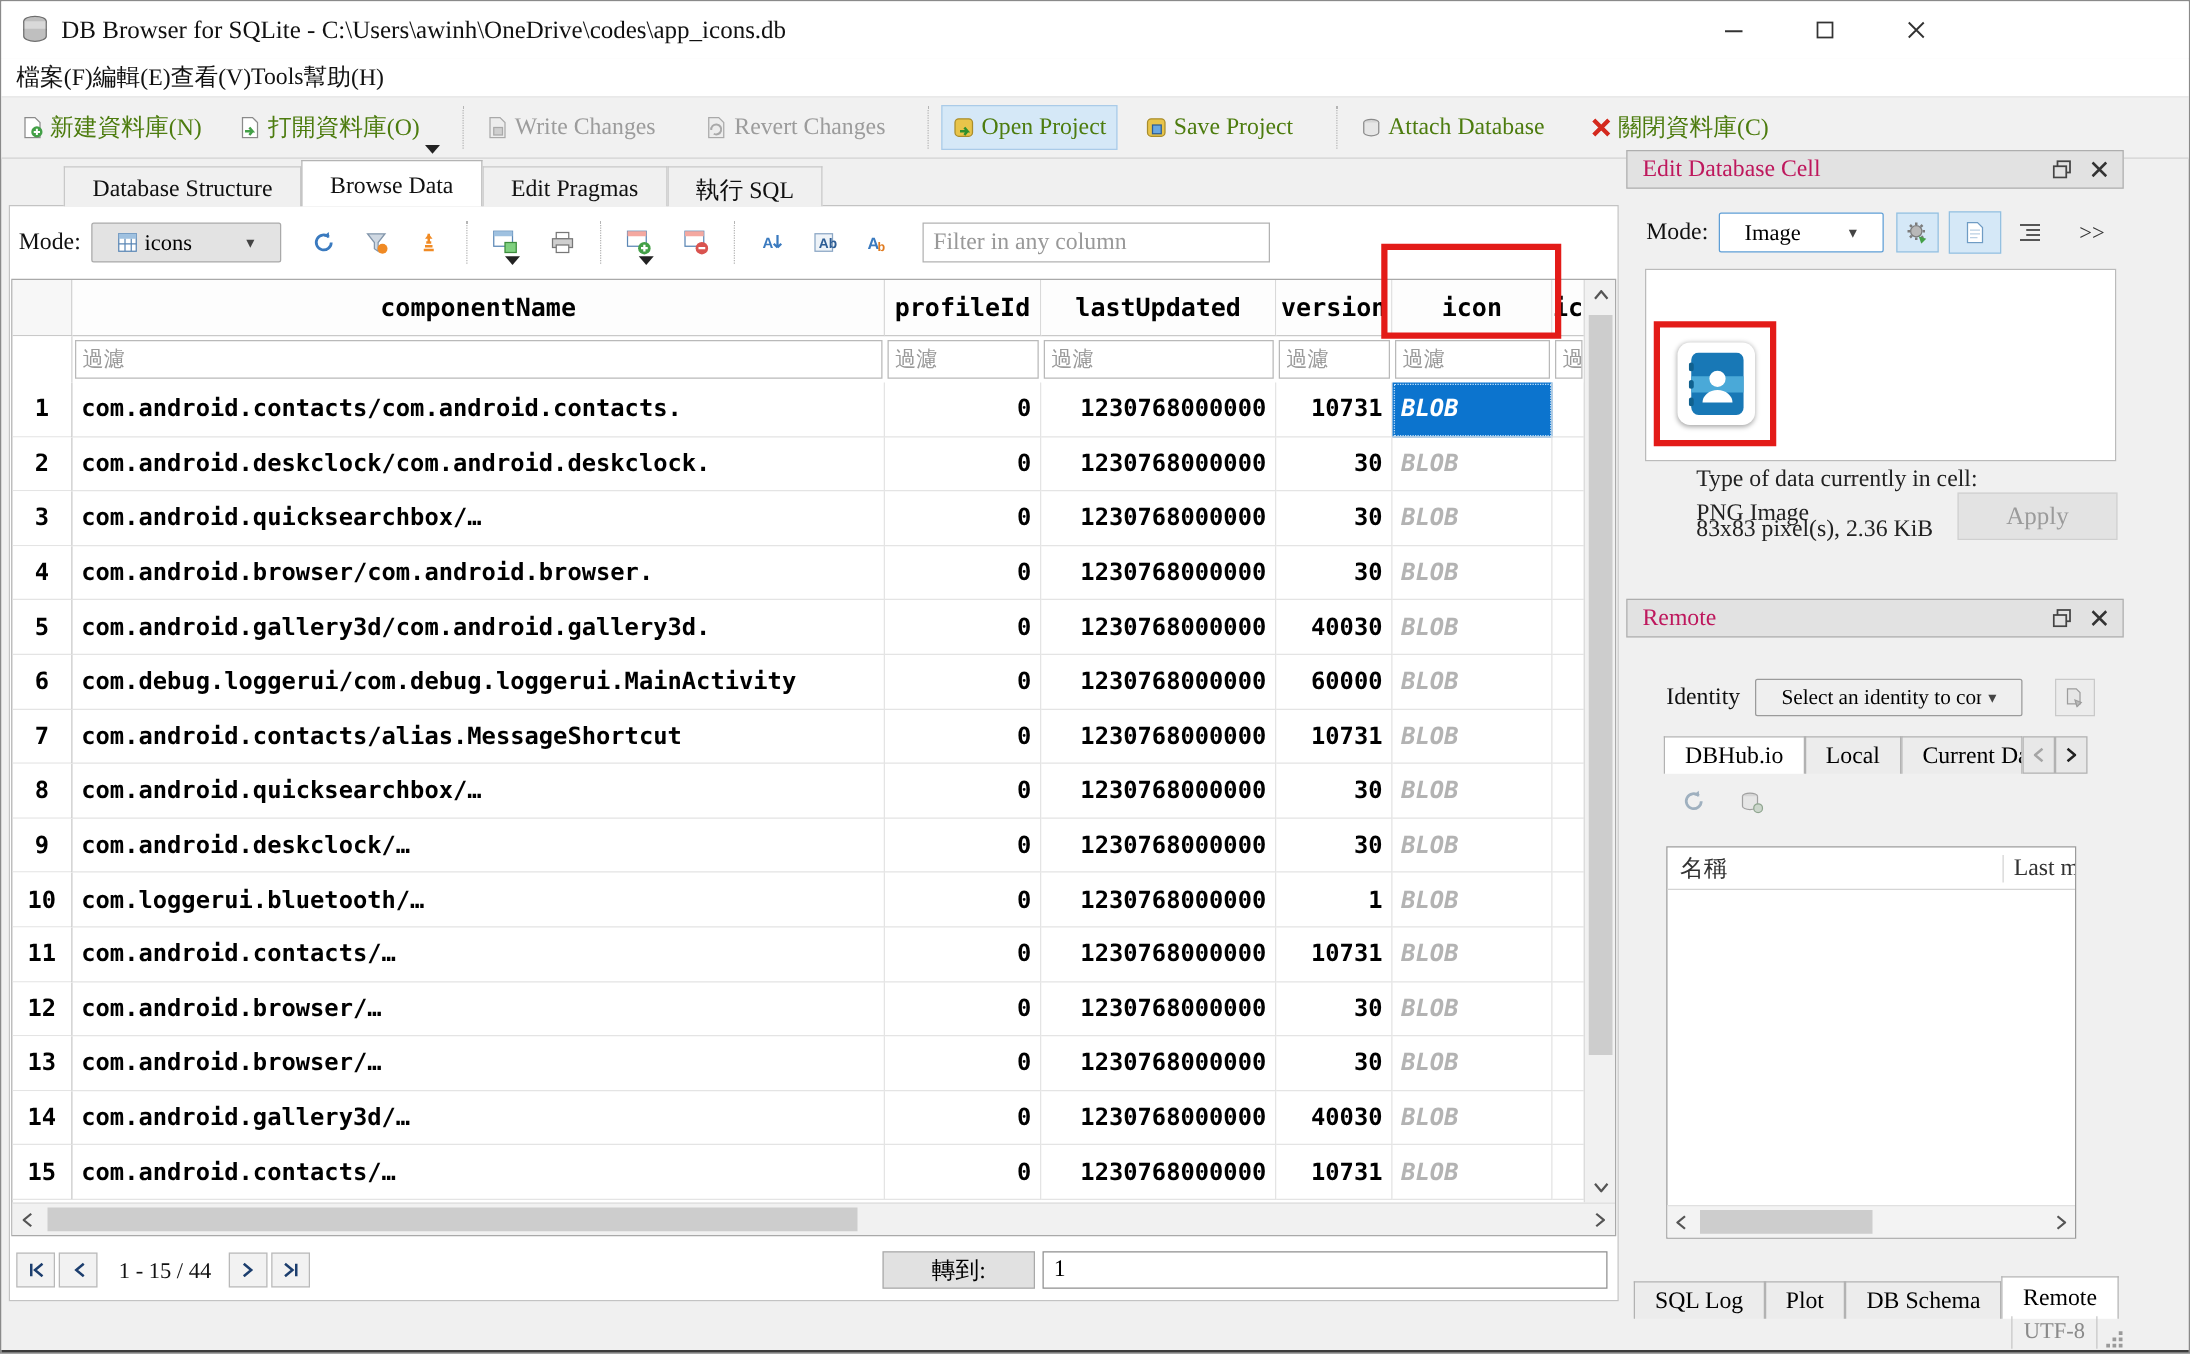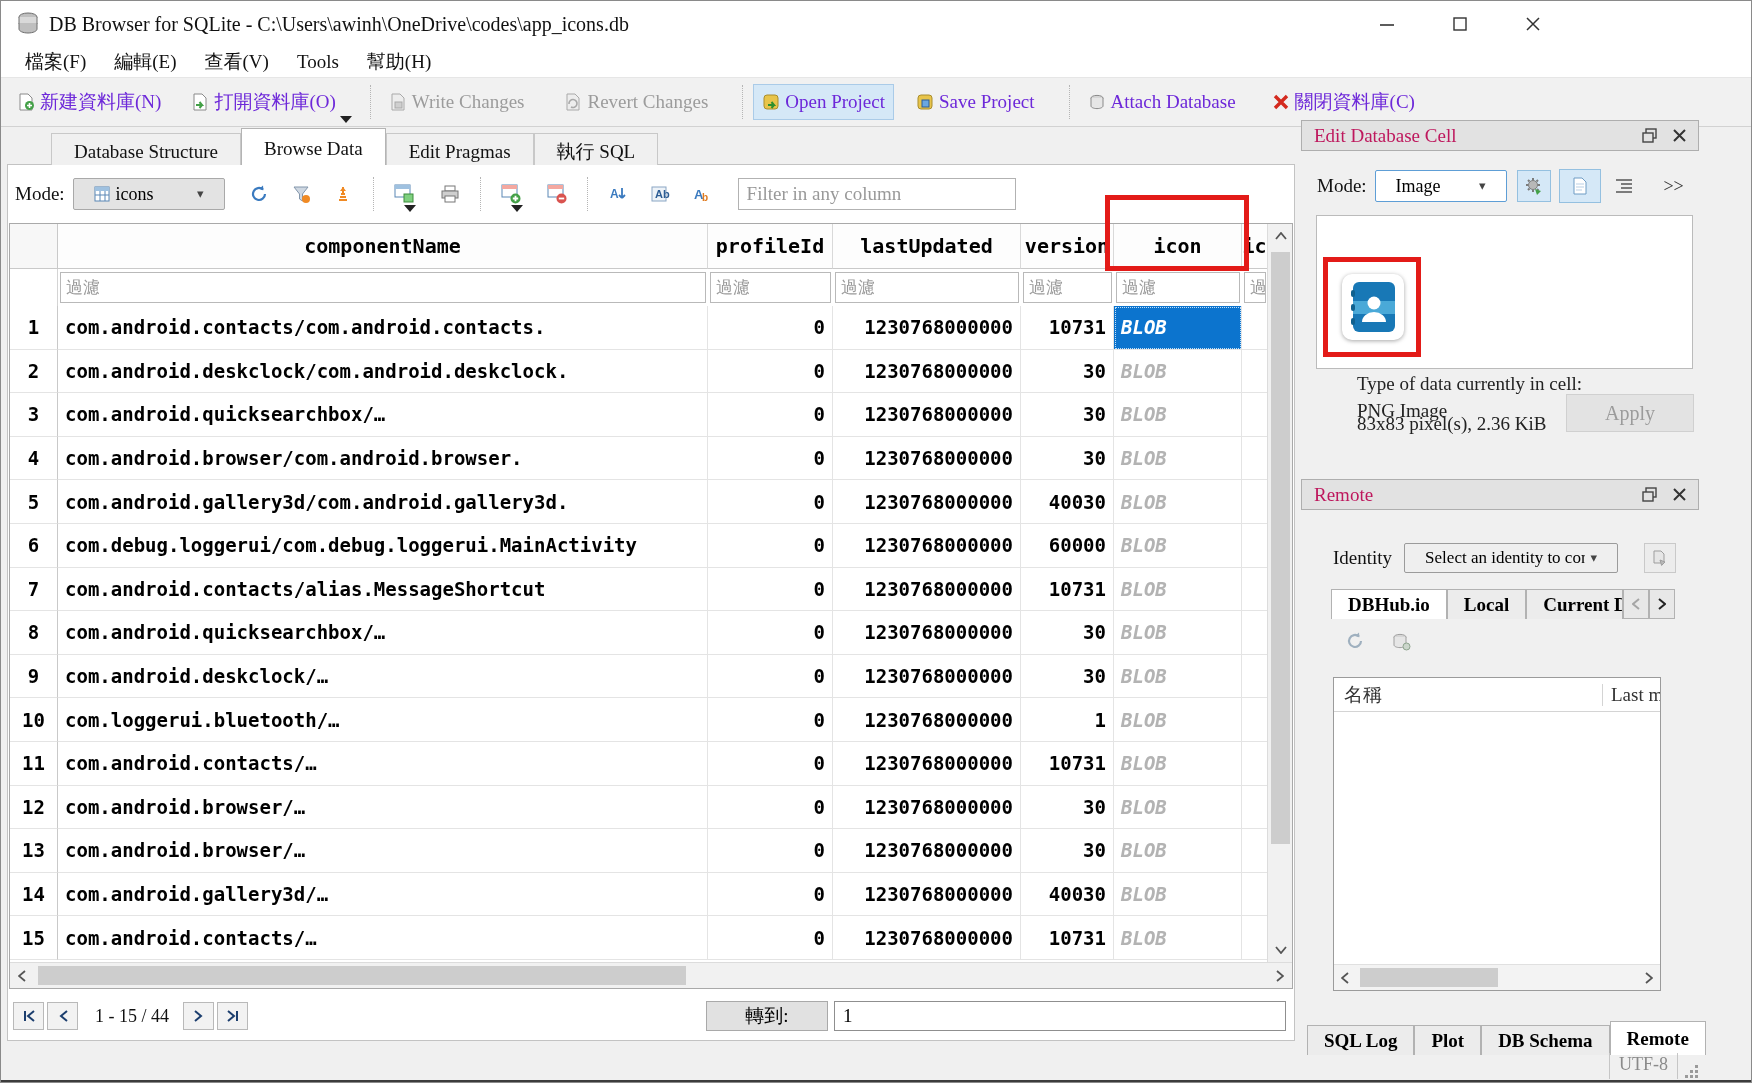--- a/index.html
+++ b/index.html
@@ -11,26 +11,26 @@
     border:1px solid #8a8a8a;
   }
   .abs { position:absolute; }
 
   
   .titlebar { left:0; top:0; width:1752px; height:46px; background:#fff; }
   .title-text { left:48px; top:12px; font-size:20px; color:#111; white-space:nowrap; }
   .win-btn { top:8px; width:46px; height:30px; display:flex; align-items:center; justify-content:center; }
 
   
-  .menubar { left:0; top:46px; width:1752px; height:30px; background:#fff; display:flex; align-items:center; padding-left:24px; gap:28px; }
+  .menubar { left:0; top:46px; width:1752px; height:30px; background:#fff; display:flex; align-items:center; padding-left:12px; }
   .menu-item { font-size:19px; color:#111; white-space:nowrap; }
 
   
   .toolbar { left:0; top:76px; width:1752px; height:50px; background:#f1f1f1; border-top:1px solid #e6e6e6; border-bottom:1px solid #d2d2d2; display:flex; align-items:center; }
-  .tbtn { display:flex; align-items:center; gap:5px; padding:6px 8px; font-size:19px; color:#6d28d9; white-space:nowrap; position:relative; }
+  .tbtn { display:flex; align-items:center; gap:5px; padding:6px 8px; font-size:19px; color:#4d7c0f; white-space:nowrap; position:relative; }
   .tbtn.disabled { color:#9c9c9c; }
   .tbtn.hl { background:#d5e8f7; border:1px solid #aacbe8; }
   .tsep { width:1px; height:34px; border-left:1px dotted #b5b5b5; margin:0 10px; }
   .drop-arrow { width:0; height:0; border-left:6px solid transparent; border-right:6px solid transparent; border-top:7px solid #222; position:absolute; bottom:-2px; right:-8px; }
   .ticon { width:18px; height:18px; flex:0 0 auto; }
 
   
   .maintabs { left:6px; top:127px; height:37px; display:flex; align-items:flex-end;padding-left:44px; }
   .mtab { height:32px; padding:4px 22px 0 22px; font-size:19px; background:#f0f0f0; border:1px solid #c8c8c8; border-bottom:none; display:flex; align-items:center; color:#111; }
   .mtab.active { background:#fff; height:37px; border-color:#b4b4b4; }
@@ -74,21 +74,21 @@
   .goto-btn { width:122px; height:30px; background:#e1e1e1; border:1px solid #a9a9a9; display:flex; align-items:center; justify-content:center; font-size:19px; }
   .goto-input { height:30px; background:#fff; border:1px solid #8f8f8f; font-size:19px; display:flex; align-items:center; padding-left:8px; }
 
   
   .dock-title { background:#e2e2e2; border:1px solid #aeaeae; height:31px; display:flex; align-items:center; padding:0 12px; font-size:19px; color:#be185d; }
   .dt-icons { margin-left:auto; display:flex; gap:16px; align-items:center; }
   .small-btn { border:1px solid #94c0e0; background:#d5e8f7; display:flex; align-items:center; justify-content:center; }
   .flat-btn { display:flex; align-items:center; justify-content:center; }
   .dock-lbl { font-size:19px; color:#111; white-space:nowrap; }
   .gray-note { font-size:19px; color:#222;margin-left:40px; }
-  .rtab { height:30px; padding:0 16px; background:#ececec; border:1px solid #b2b2b2; border-bottom:none; display:flex; align-items:center; font-size:19px; white-space:nowrap; overflow:hidden;font-weight:bold; }
+  .rtab { height:30px; padding:0 16px; background:#ececec; border:1px solid #b2b2b2; border-bottom:none; display:flex; align-items:center; font-size:19px; white-space:nowrap; overflow:hidden; }
   .rtab.active { background:#fff; }
 
   .red-annot { border:5px solid #e31b18; background:transparent; z-index:50; }
 
   .grip-dot { position:absolute; width:3px; height:3px; background:#9a9a9a; }
 </style>
 </head>
 <body>
 
 <div id="app">

